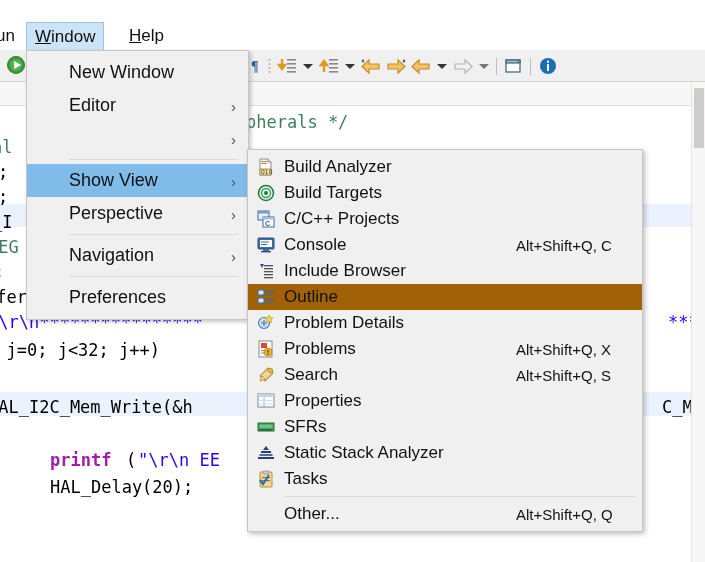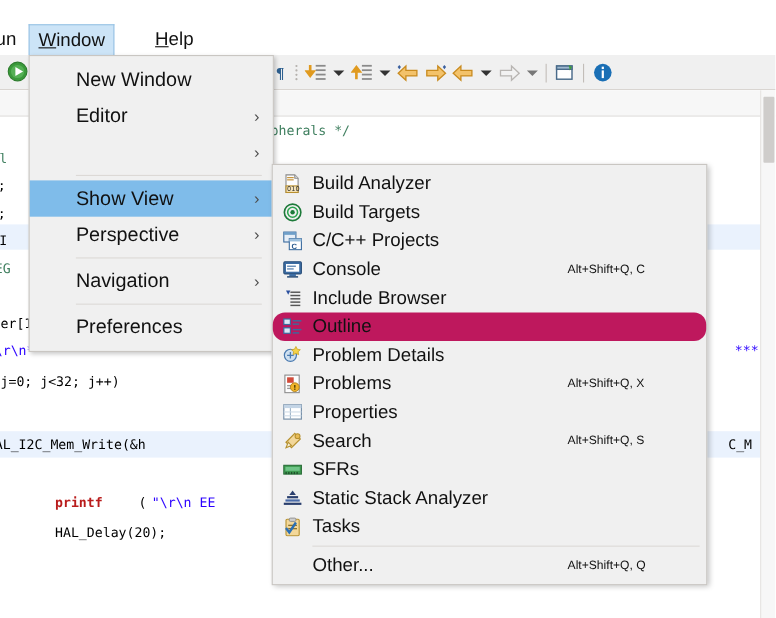--- a/index.html
+++ b/index.html
@@ -34,21 +34,21 @@
   }
   .mb-item .acc{text-decoration:underline;}
   #mb-run{left:-12px;}
   #mb-window{
     left:26px;
     background:#cce4f7;
     border:1px solid #9ac4e4;
     border-bottom:none;
     height:29px;line-height:27px;
   }
-  #mb-help{left:133px;}
+  #mb-help{left:121px;}
 
   
   #toolbar{
     position:absolute;left:0;top:50px;width:705px;height:32px;
     background:#f0f0f0;border-bottom:1px solid #d6d2ce;
     box-sizing:border-box;
   }
   #toolbar .tb-run{
     position:absolute;left:6px;top:5px;width:20px;height:20px;
   }
@@ -67,27 +67,27 @@
     background:#ffffff;overflow:hidden;
   }
   #edit-tabstrip{
     position:absolute;left:0;top:0;width:705px;height:24px;
     background:#f7f7f7;border-bottom:1px solid #e2e0de;
     box-sizing:border-box;
   }
   .code-line{
     position:absolute;left:0;
     font-family:"DejaVu Sans Mono", monospace;
-    font-size:12px;
+    font-size:17px;
     white-space:pre;
     color:#000;
   }
   .c-comment{color:#3f7f5f;}
   .c-str{color:#2a00ff;}
-  .c-kw{color:#b91c1c;font-weight:bold;}
+  .c-kw{color:#a21caf;font-weight:bold;}
   .hl-line{
     position:absolute;left:0;width:705px;height:24px;background:#eaf2fd;
   }
   #vscroll{
     position:absolute;right:0;top:0;width:14px;height:480px;background:#f7f7f7;
     border-left:1px solid #e6e4e2;box-sizing:border-box;
   }
   #vscroll .thumb{
     position:absolute;left:2px;top:6px;width:10px;height:60px;background:#cfcdcb;border-radius:1px;
   }
@@ -117,27 +117,27 @@
     position:absolute;left:247px;top:149px;width:396px;
     background:#f0f0f0;border:1px solid #c9c6c2;
     box-shadow:2px 2px 5px rgba(0,0,0,.25);
     box-sizing:border-box;
     padding:4px 0 4px 0;
   }
   .svi{
     position:relative;height:26px;display:flex;align-items:center;
     font-size:17px;color:#111;box-sizing:border-box;white-space:nowrap;
   }
-  .svi.sel{background:#be185d;border-radius:11px;}
+  .svi.sel{background:#a16207;}
   .svi .ico{
     width:36px;min-width:36px;height:22px;display:flex;align-items:center;justify-content:center;
   }
   .svi .lbl{flex:0 0 auto;}
   .svi .key{
-    position:absolute;left:268px;font-size:11px;color:#111;white-space:nowrap;
+    position:absolute;left:268px;font-size:15px;color:#111;white-space:nowrap;
   }
   .svsep{height:1px;background:#dcd9d6;margin:4px 6px 4px 36px;}
   .svi.noicon{padding-left:36px;}
 </style>
 </head>
 <body>
 
 <div id="titlebar">
   <span class="title-text">beIDE</span>
 </div>
@@ -416,39 +416,39 @@
           <rect x="10.4" y="10" width="1.2" height="2.5" fill="#4a3a00"></rect>
           <rect x="10.4" y="13.2" width="1.2" height="1.2" fill="#4a3a00"></rect>
         </svg>
       </span>
       <span class="lbl">Problems</span>
       <span class="key">Alt+Shift+Q, X</span>
     </div>
     <div class="svi">
       <span class="ico">
         <svg width="18" height="18" viewBox="0 0 18 18">
+          <path d="M11 2 l5 5 l-8 8 l-5 -5 z" fill="#f2d79a" stroke="#b6912f" stroke-width="1.1" transform="rotate(0 9 9)"></path>
+          <circle cx="13.5" cy="4.5" r="2.2" fill="#e8bb55" stroke="#b6912f" stroke-width="1"></circle>
+          <path d="M3 15 l2-5 l3 3 z" fill="#f6efd8" stroke="#b6912f" stroke-width="1"></path>
+        </svg>
+      </span>
+      <span class="lbl">Search</span>
+      <span class="key">Alt+Shift+Q, S</span>
+    </div>
+    <div class="svi">
+      <span class="ico">
+        <svg width="18" height="18" viewBox="0 0 18 18">
           <rect x="1" y="2" width="16" height="13" fill="#ffffff" stroke="#7a92aa" stroke-width="1.1"></rect>
           <rect x="1" y="2" width="16" height="3" fill="#c3d4e5"></rect>
           <rect x="6.5" y="5" width="1" height="10" fill="#9db3c7"></rect>
           <rect x="1" y="8" width="16" height="1" fill="#cfdce8"></rect>
           <rect x="1" y="11.5" width="16" height="1" fill="#cfdce8"></rect>
         </svg>
       </span>
       <span class="lbl">Properties</span>
-    </div>
-    <div class="svi">
-      <span class="ico">
-        <svg width="18" height="18" viewBox="0 0 18 18">
-          <path d="M11 2 l5 5 l-8 8 l-5 -5 z" fill="#f2d79a" stroke="#b6912f" stroke-width="1.1" transform="rotate(0 9 9)"></path>
-          <circle cx="13.5" cy="4.5" r="2.2" fill="#e8bb55" stroke="#b6912f" stroke-width="1"></circle>
-          <path d="M3 15 l2-5 l3 3 z" fill="#f6efd8" stroke="#b6912f" stroke-width="1"></path>
-        </svg>
-      </span>
-      <span class="lbl">Search</span>
-      <span class="key">Alt+Shift+Q, S</span>
     </div>
     <div class="svi">
       <span class="ico">
         <svg width="18" height="18" viewBox="0 0 18 18">
           <rect x="1" y="5" width="16" height="8" fill="#3f9c52" stroke="#2a6e39" stroke-width="1"></rect>
           <rect x="2.5" y="6.5" width="13" height="3.5" fill="#6fc487"></rect>
           <rect x="2.5" y="11" width="1.2" height="2" fill="#1f4f2a"></rect>
           <rect x="5" y="11" width="1.2" height="2" fill="#1f4f2a"></rect>
           <rect x="7.5" y="11" width="1.2" height="2" fill="#1f4f2a"></rect>
           <rect x="10" y="11" width="1.2" height="2" fill="#1f4f2a"></rect>

